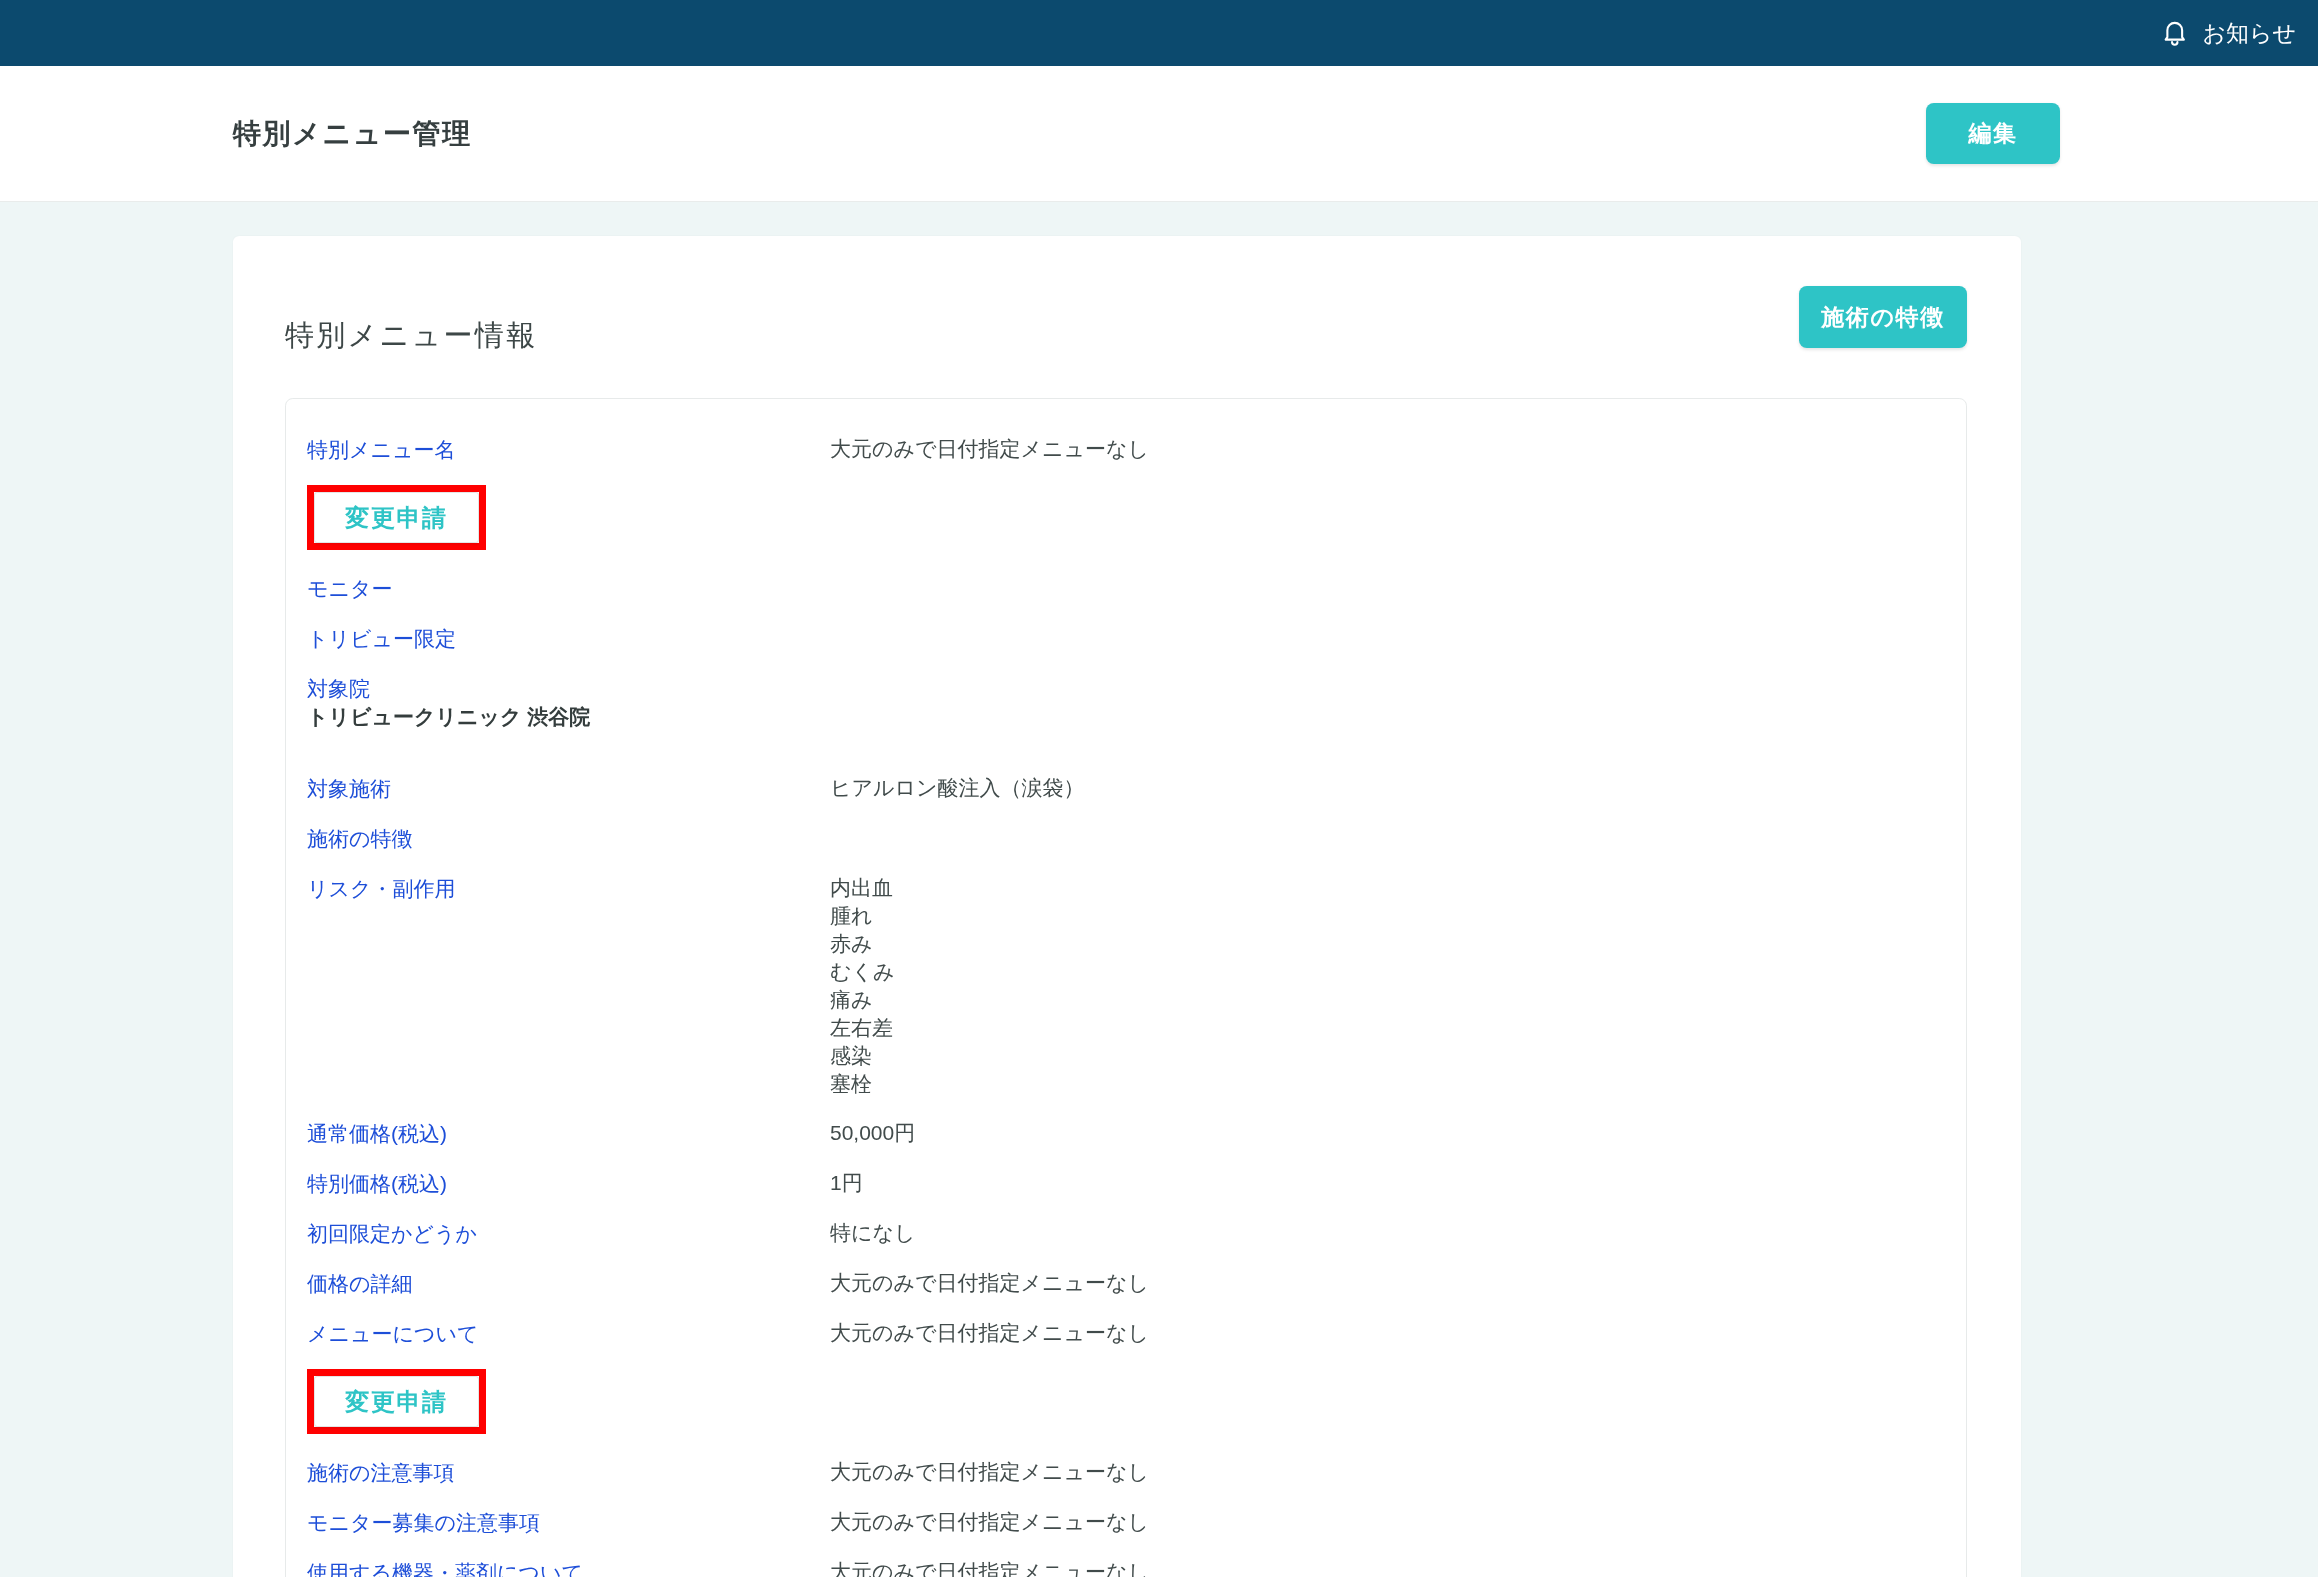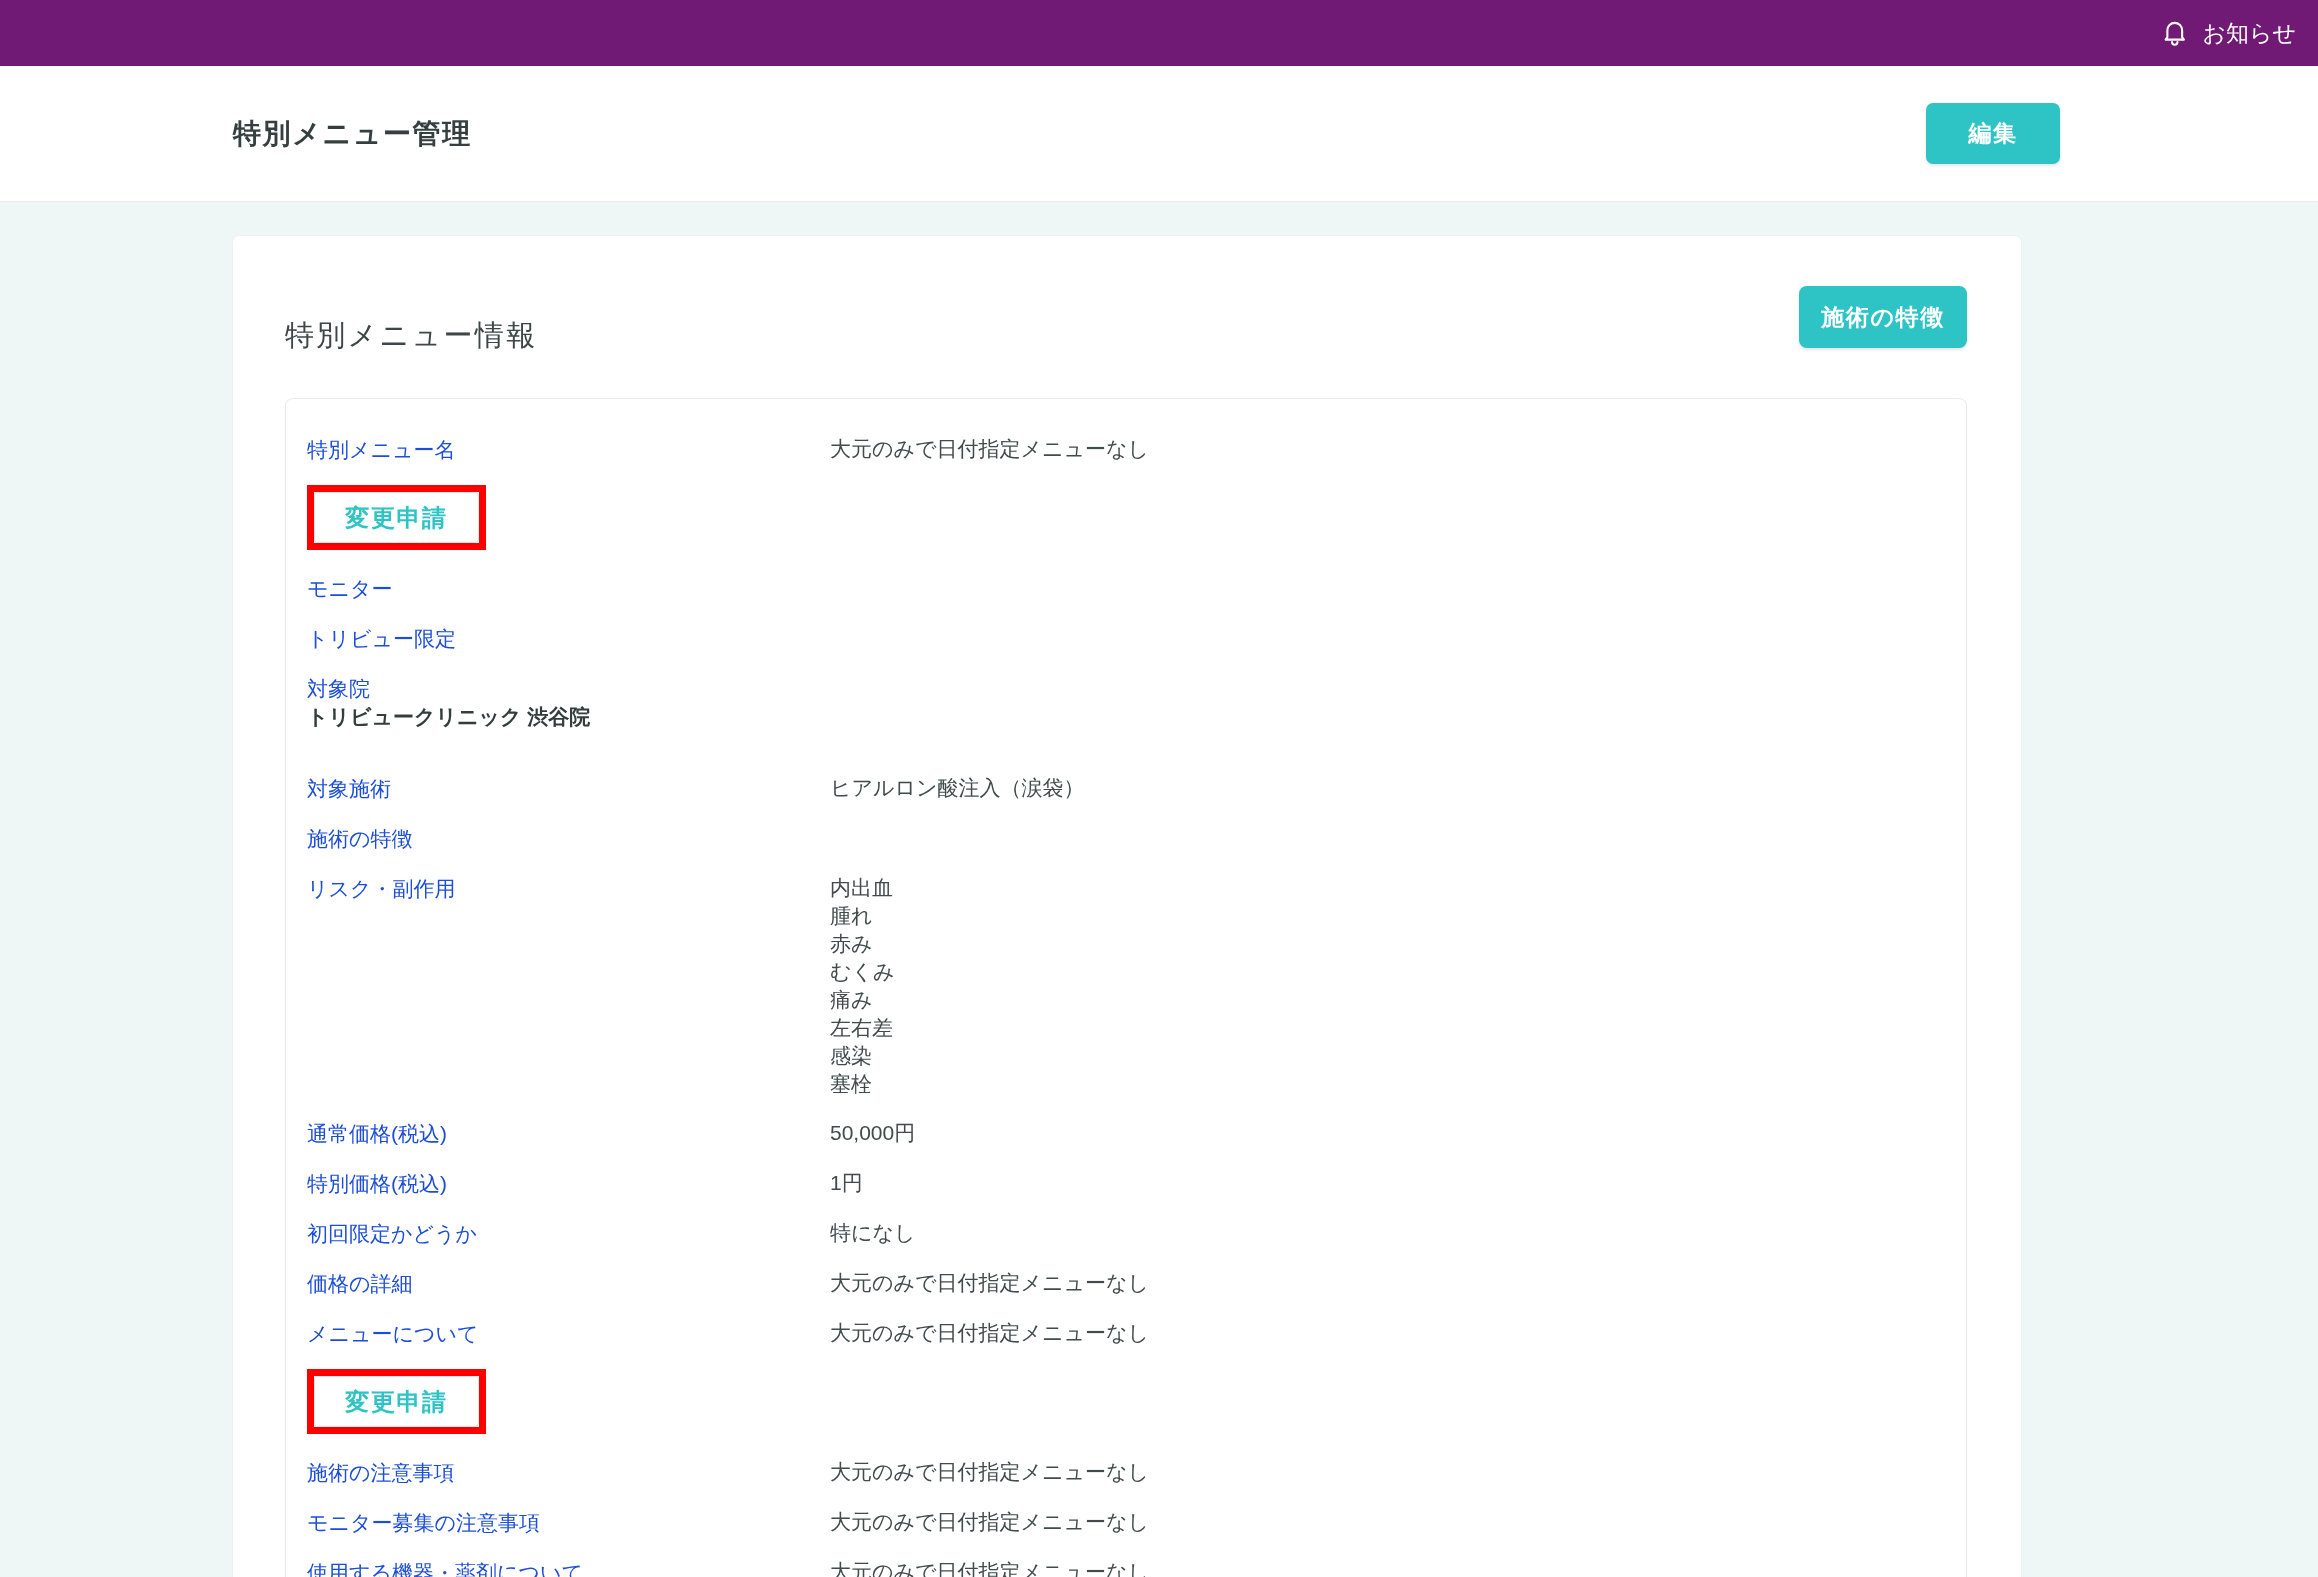--- a/index.html
+++ b/index.html
@@ -5,21 +5,21 @@
   * { margin: 0; padding: 0; box-sizing: border-box; }
   html, body {
     width: 2319px; height: 1578px; overflow: hidden;
     background: #eef6f6;
     font-family: "Liberation Sans", sans-serif;
     -webkit-font-smoothing: antialiased;
   }
 
   
   .topbar {
-    height: 66px; background: #701a75;
+    height: 66px; background: #0c4a6e;
     display: flex; align-items: center; justify-content: flex-end;
     padding-right: 23px;
   }
   .notice {
     display: flex; align-items: center; gap: 12.4px;
     color: #ffffff; font-size: 23px; cursor: pointer;
   }
   .notice svg { display: block; }
 
   
@@ -31,21 +31,21 @@
   }
   .page-title {
     font-size: 28px; font-weight: bold; color: #363f40; letter-spacing: 1.6px;
   }
   .btn-teal {
     background: #2ec4c6; color: #ffffff; border: none; cursor: pointer;
     font-family: "Liberation Sans", sans-serif;
     font-weight: bold; border-radius: 7.8px;
     box-shadow: 0 1.6px 3.1px rgba(0,0,0,0.10);
   }
-  .edit-btn { width: 134px; height: 61px; font-size: 23px; letter-spacing: 1.6px; border-radius: 7px; }
+  .edit-btn { width: 134px; height: 61px; font-size: 23px; letter-spacing: 1.6px; }
 
   
   .main { padding: 34px 0 0 233px; }
   .card {
     width: 1788px; min-height: 1382px; background: #ffffff;
     border-radius: 6.2px; box-shadow: 0 0.8px 2.3px rgba(0,0,0,0.04);
     padding: 50px 54px 62px 52px;
   }
   .card-head {
     display: flex; align-items: center; justify-content: space-between;

